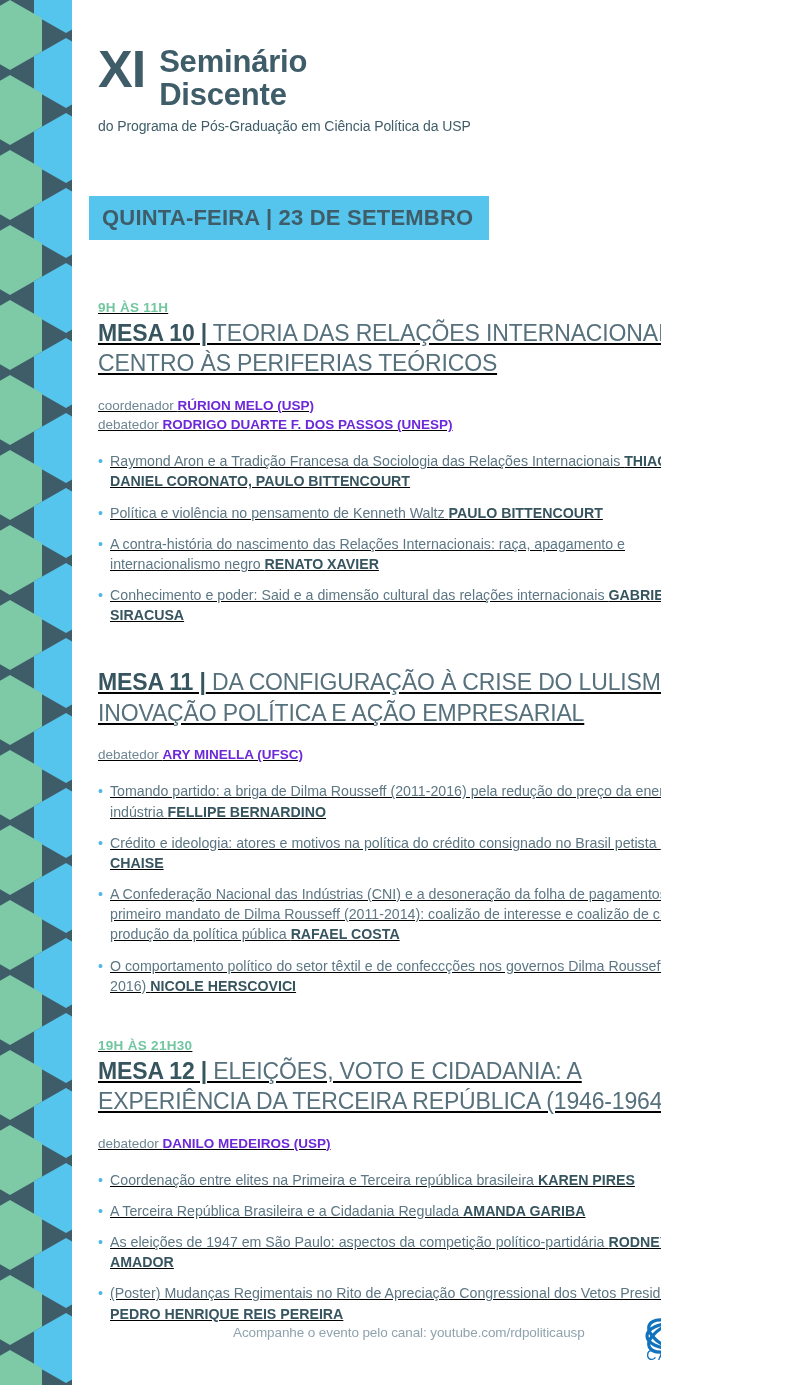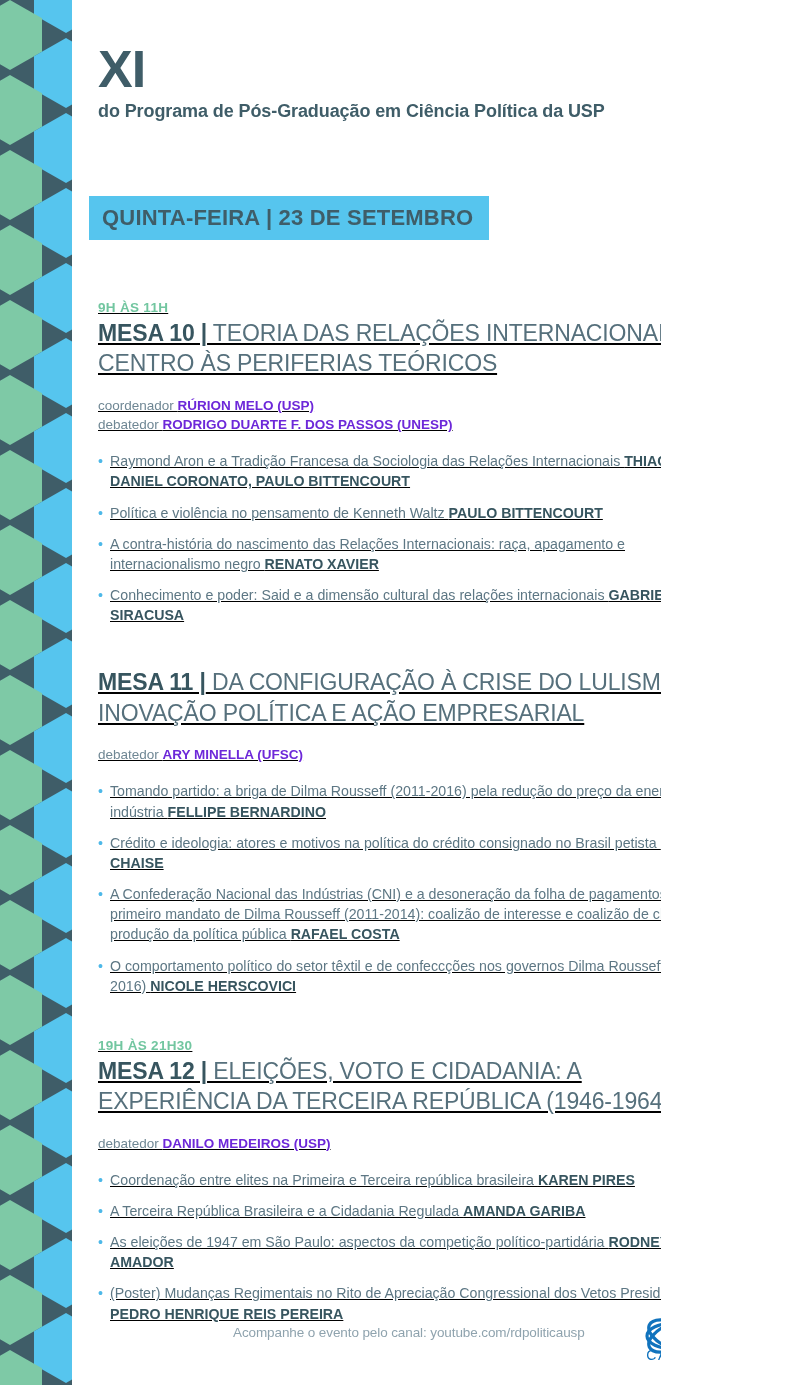--- a/index.html
+++ b/index.html
@@ -61,22 +61,22 @@
   .title-words {
     font-size: 31px;
     font-weight: bold;
     color: #3f5d68;
     line-height: 1.06;
     letter-spacing: -0.2px;
     padding-top: 2px;
   }
   .subtitle {
     margin-top: 6px;
-    font-size: 18px;
-    font-weight: bold;
+    font-size: 14px;
+    font-weight: normal;
     color: #3f5d68;
     letter-spacing: -0.1px;
   }
 
   
   #date-banner {
     position: absolute;
     left: 89px;
     top: 196px;
     background: #56c5ee;
@@ -234,20 +234,24 @@
       <div class="hex green" style="top: 1200px;"></div>
       <div class="hex blue" style="top: 1238px;"></div>
       <div class="hex green" style="top: 1275px;"></div>
       <div class="hex blue" style="top: 1313px;"></div>
       <div class="hex green" style="top: 1350px;"></div>
     </div>
 
   <div id="header">
     <div class="title-row">
       <div class="roman">XI</div>
+      <div class="title-words">
+        <div>Seminário</div>
+        <div>Discente</div>
+      </div>
     </div>
     <div class="subtitle">do Programa de Pós-Graduação em Ciência Política da USP</div>
   </div>
 
   <div id="date-banner">QUINTA-FEIRA | 23 DE SETEMBRO</div>
 
   <div id="sessions">
       <div class="session">
         <div class="session-time">9H ÀS 11H</div>
         <div class="session-title"><span class="mesa">MESA 10 |</span><span> TEORIA DAS RELAÇÕES INTERNACIONAIS: DO CENTRO ÀS PERIFERIAS TEÓRICOS</span></div>

